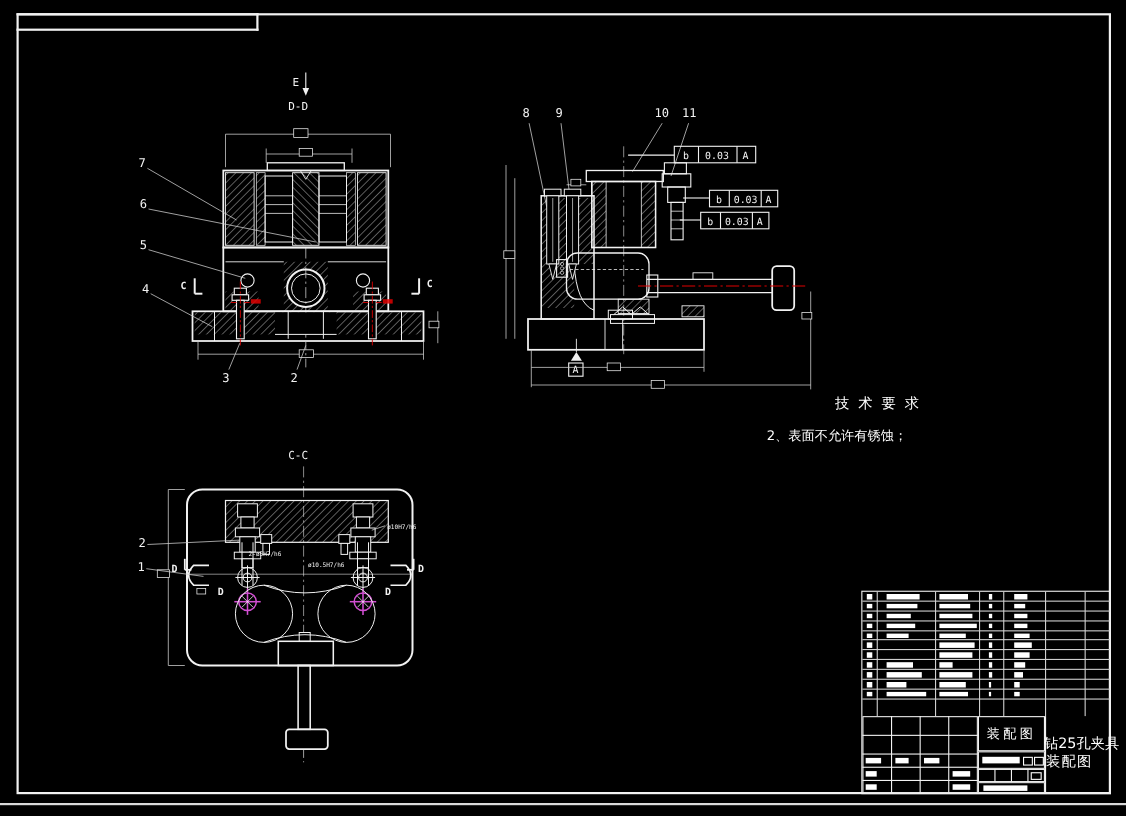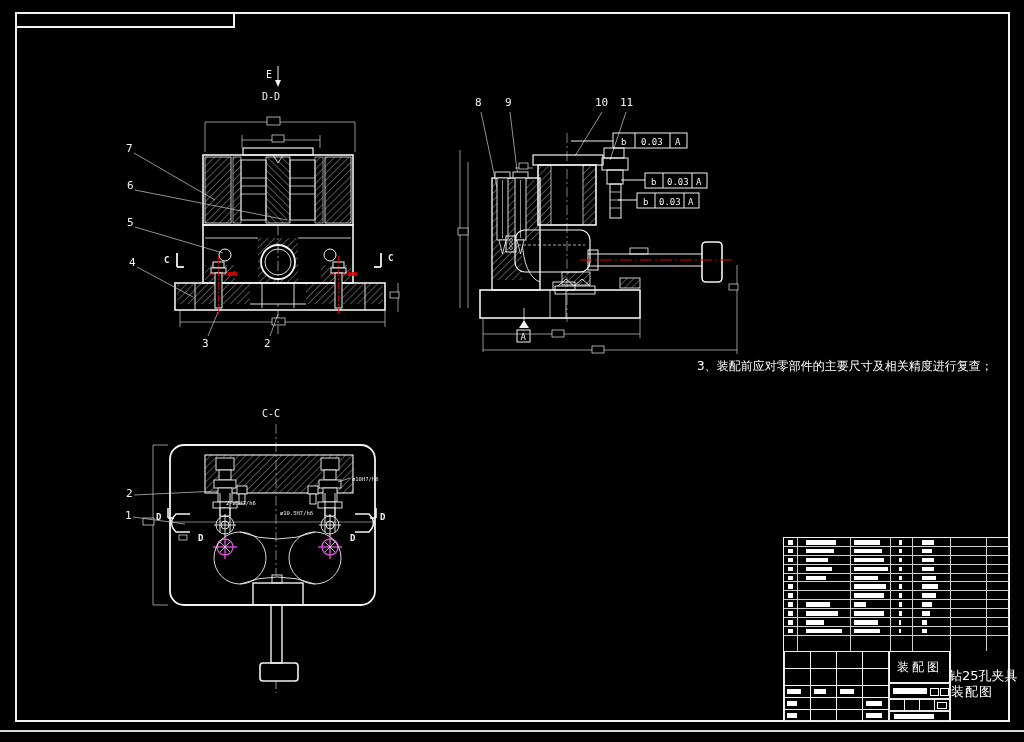--- a/index.html
+++ b/index.html
@@ -400,21 +400,22 @@
       <line x1="266" y1="108" x2="266" y2="118"></line>
         <line x1="260" y1="118" x2="266" y2="118"></line>
     </g>
     <text x="46" y="120" font-size="9" font-weight="bold">D</text>
     <text x="88" y="141" font-size="9" font-weight="bold">D</text>
     <text x="270" y="120" font-size="9" font-weight="bold">D</text>
     <text x="240" y="141" font-size="9" font-weight="bold">D</text>
   </svg>
 
   <div class="abs" id="techreq">
-    <div class="tr-item">3、装配前应对零部件的主要尺寸及相关精度进行复查；</div>
+    <div class="tr-title">技 术 要 求</div>
+    <div class="tr-item">2、表面不允许有锈蚀；</div>
   </div>
 
   <div class="abs" id="titleblock">
 
     <div id="bom-rows">
         <div class="bom-row">
           <div class="blob" style="left: 4px; top: 2px; width: 5px; height: 4.5px;"></div>
           <div class="blob" style="left: 22px; top: 2px; width: 30px; height: 4.5px;"></div>
           <div class="blob" style="left: 70px; top: 2px; width: 26px; height: 4.5px;"></div>
           <div class="blob" style="left: 115px; top: 2px; width: 3px; height: 4.5px;"></div>

